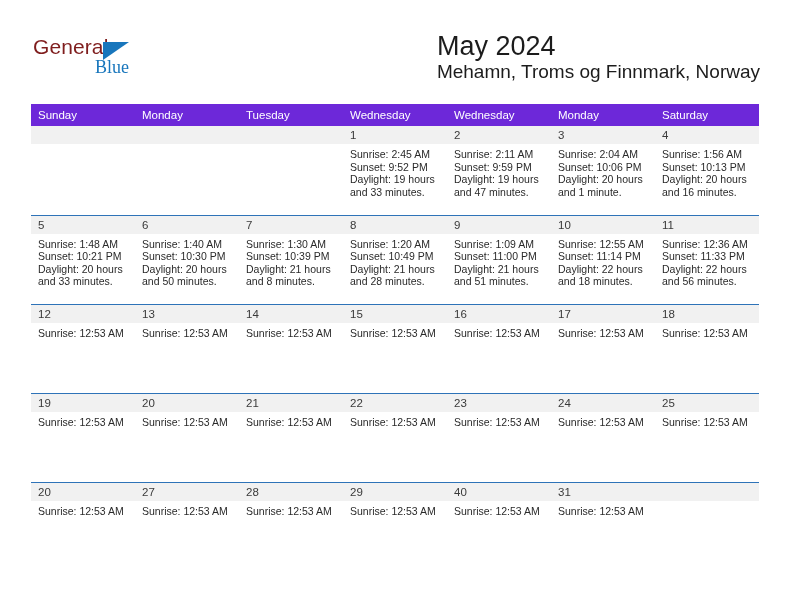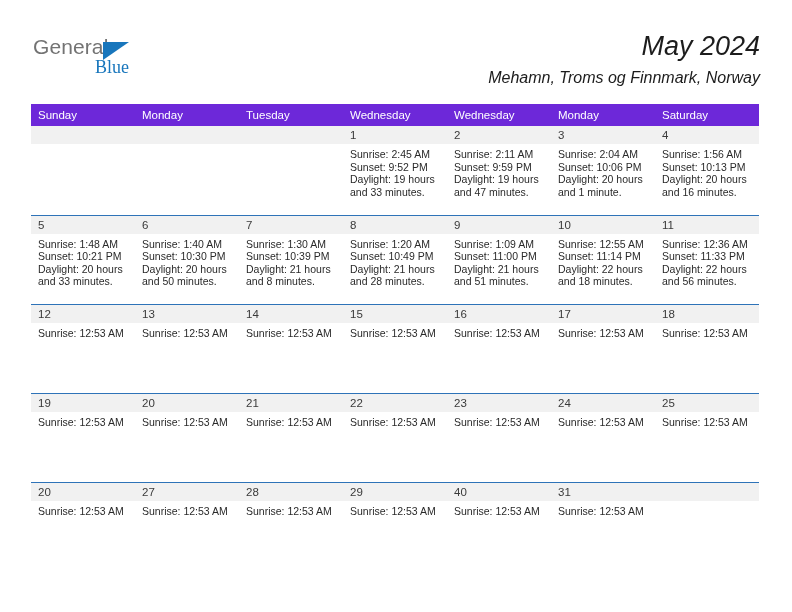--- a/index.html
+++ b/index.html
@@ -36,21 +36,21 @@
     width: 200px;
     height: 55px;
     user-select: none;
   }
   .logo-general {
     position: absolute;
     left: 0;
     top: 0;
     font-size: 21px;
     letter-spacing: 0.1px;
-    color: #737373;
+    color: #7f1d1d;
     font-family: "Liberation Sans", sans-serif;
   }
   .logo-tri {
     position: absolute;
     left: 70px;
     top: 7px;
     width: 0;
     height: 0;
     border-left: 26px solid #1876bc;
     border-bottom: 18px solid transparent;
@@ -61,35 +61,33 @@
     top: 22px;
     font-size: 18px;
     color: #1876bc;
     font-family: Liberation Serif, serif;
   }
 
   .title-block {
     position: absolute;
     right: 0;
     top: 0;
-    text-align: right;
-    font-style: italic;
+    text-align: left;
   }
   .month-title {
     font-size: 27px;
     color: #1c1c1c;
     font-weight: normal;
     line-height: 32px;
     white-space: nowrap;
   }
   .location-title {
-    font-size: 16px;
+    font-size: 19px;
     color: #1c1c1c;
     line-height: 20px;
-    margin-top: 6px;
     white-space: nowrap;
   }
 
   
   .calendar {
     position: absolute;
     left: 31px;
     top: 104px;
     width: 728px;
     border-collapse: collapse;

